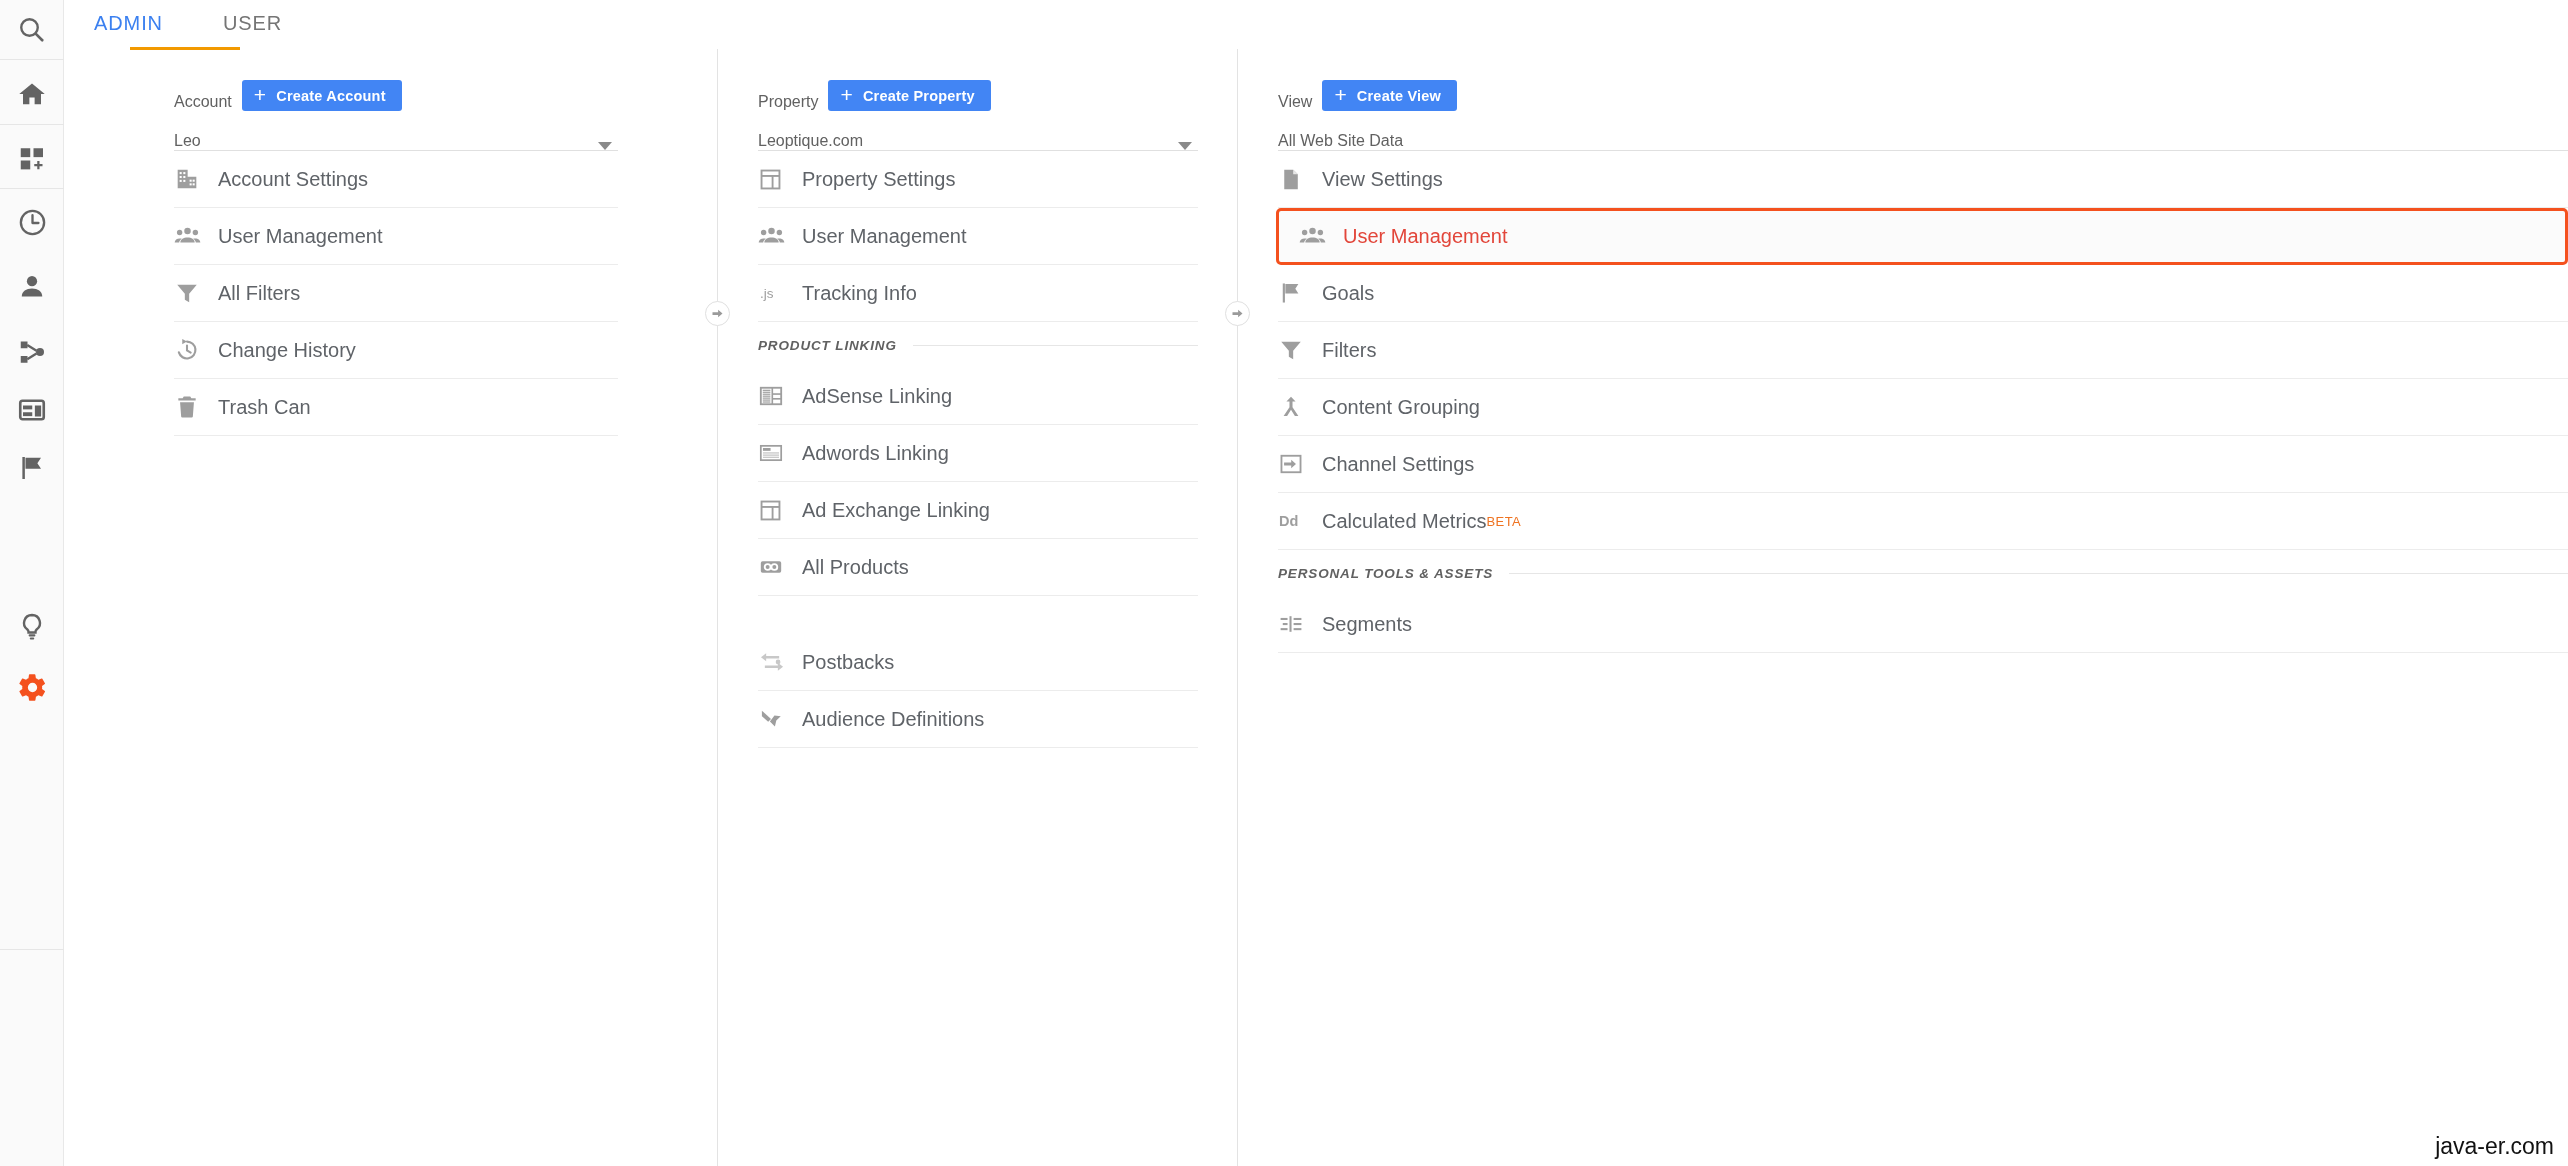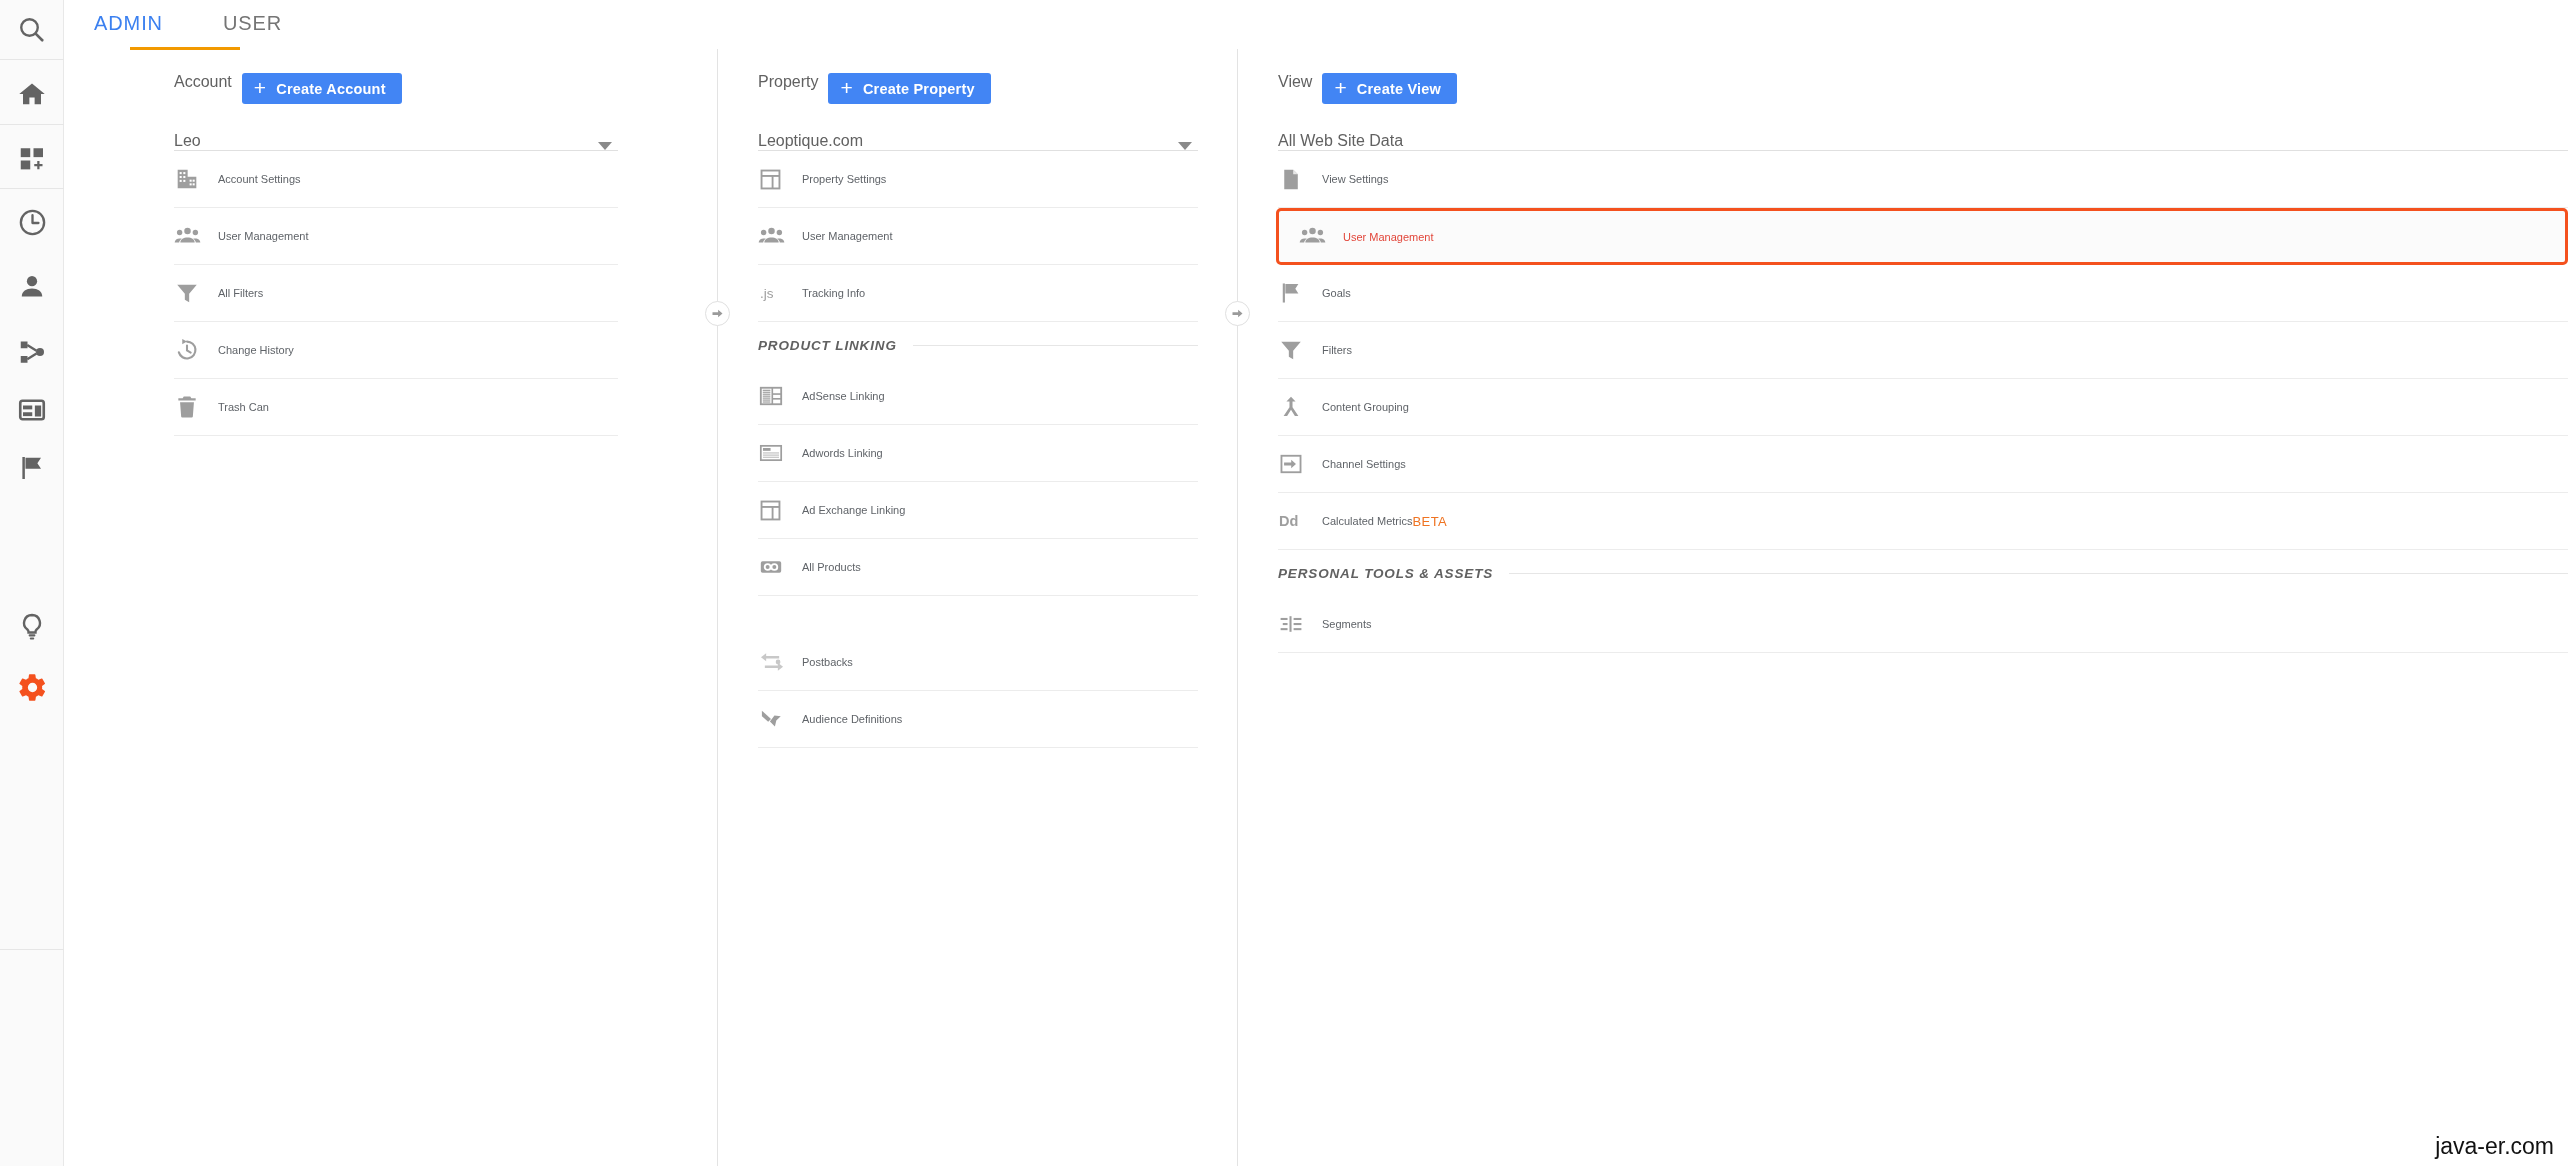--- a/index.html
+++ b/index.html
@@ -35,21 +35,21 @@
   .tab.active { color: #3b80f0; }
   .tab-underline { position: absolute; left: 66px; top: 47px; width: 110px; height: 3px; background: #f29900; }
 
   
   .cols { position: absolute; top: 49px; left: 0; right: 0; bottom: 0; display: flex; }
   .col { position: relative; height: 1117px; padding-top: 24px; }
   .col-account  { width: 654px; }
   .col-property { width: 520px; }
   .col-view     { width: 1330px; }
 
-  .col-head { display: flex; align-items: flex-start; height: 38px; }
+  .col-head { display: flex; align-items: flex-end; height: 38px; }
   .col-head-label { font-size: 16px; color: #616161; margin-right: 10px; }
   .create-btn {
     display: inline-flex; align-items: center; gap: 10px;
     background: #4285f4; color: #fff; border: none; border-radius: 3px;
     height: 31px; padding: 0 16px 0 12px;
     font-family: "Liberation Sans", sans-serif;
     font-size: 14.5px; font-weight: bold; letter-spacing: .2px; cursor: pointer;
   }
   .plus { font-size: 21px; font-weight: 400; line-height: 1; position: relative; top: -1px; }
 
@@ -63,21 +63,21 @@
     border-top: 8px solid #8a8a8a; margin-right: 6px;
   }
 
   .list { list-style: none; }
   .row {
     display: flex; align-items: center; height: 57px;
     border-bottom: 1px solid #ececec; position: relative;
   }
   .row .ico { width: 44px; display: flex; align-items: center; justify-content: flex-start; flex: 0 0 44px; }
   .row .ico svg { display: block; }
-  .row .lbl { font-size: 11px; color: #5f6368; }
+  .row .lbl { font-size: 20px; color: #5f6368; }
 
   .section-head {
     display: flex; align-items: center; height: 46px; gap: 16px;
   }
   .section-head .st {
     font-size: 13.5px; font-weight: bold; letter-spacing: .85px; color: #616161; white-space: nowrap; font-style: italic;
   }
   .section-head .rule { flex: 1 1 auto; height: 1px; background: #e6e6e6; }
 
   

